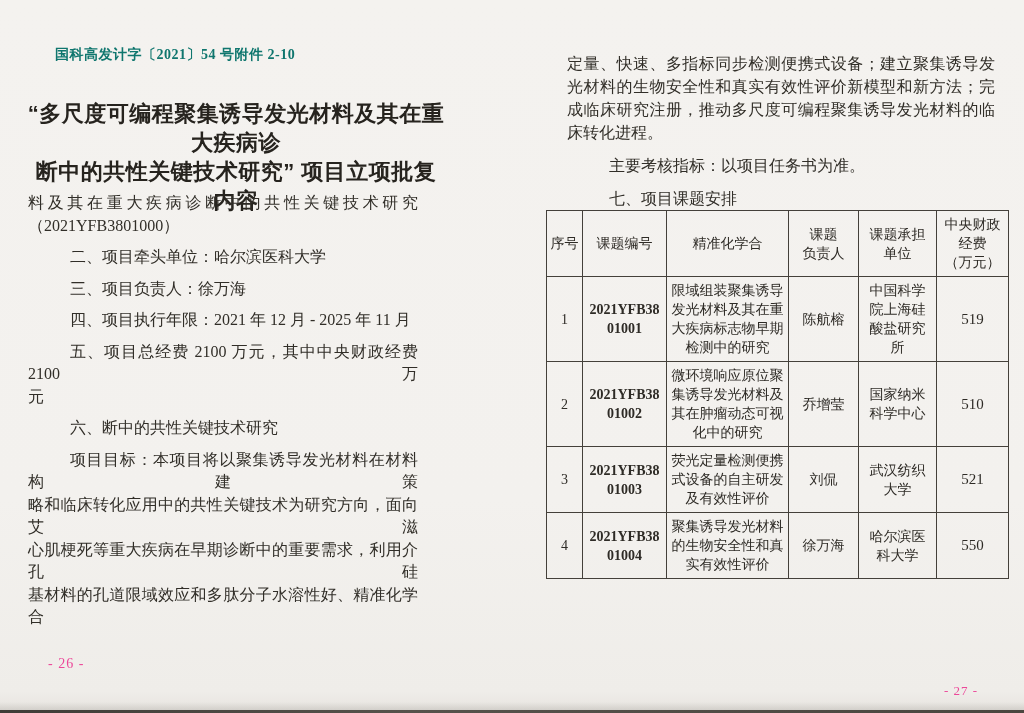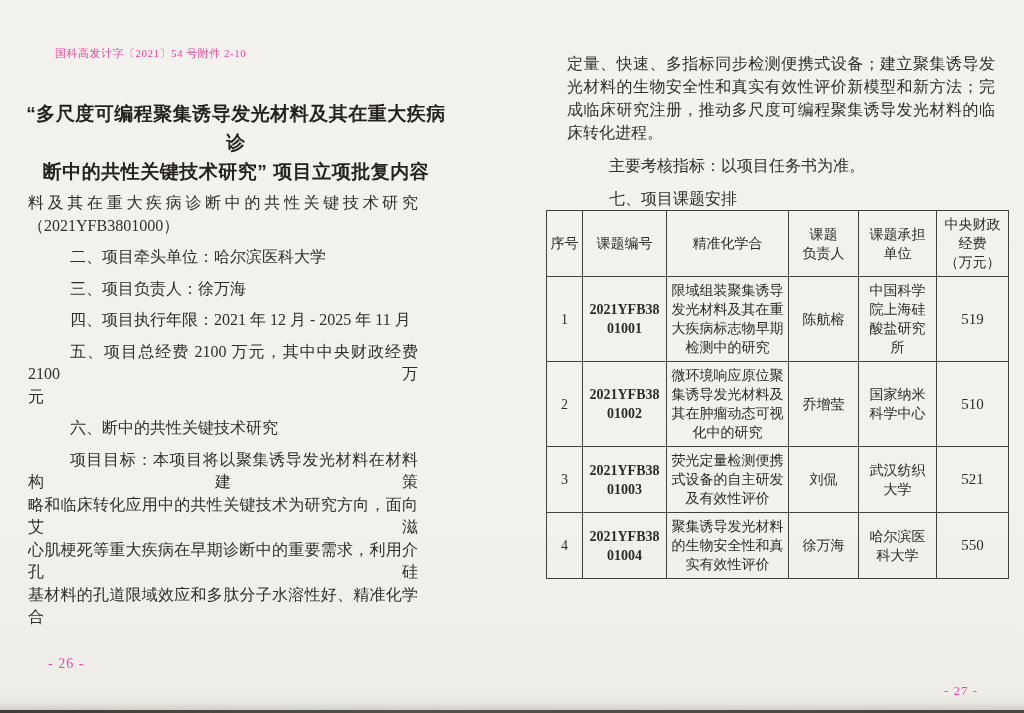--- a/index.html
+++ b/index.html
@@ -9,25 +9,25 @@
     overflow: hidden;
     background: linear-gradient(180deg, #f4f2ef 0%, #f3f1ee 70%, #efede9 97%, #e6e3de 100%);
     font-family: "Liberation Serif", "DejaVu Serif", serif;
     color: #33302b;
   }
   .scan { position: absolute; inset: 0; }
 
   
   .doc-number {
     position: absolute; left: 55px; top: 46px;
-    font-size: 11px; letter-spacing: 0.5px; color: #ec4899;
+    font-size: 14px; letter-spacing: 0.5px; color: #0f766e; font-weight: bold;
   }
   .doc-title {
     position: absolute; left: 26px; top: 99px; width: 420px;
-    font-size: 19px; font-weight: bold; line-height: 29px;
+    font-size: 22px; font-weight: bold; line-height: 29px;
     text-align: center; letter-spacing: 0.5px; color: #26231e;
     font-family: "Liberation Sans", "DejaVu Sans", sans-serif;
   }
   .body-col { position: absolute; }
   .body-left  { left: 28px;  top: 192px; width: 390px; }
   .body-right { left: 567px; top: 52px;  width: 428px; }
 
   .line {
     font-size: 16px; line-height: 22.5px; min-height: 22.5px;
     white-space: normal; color: #312e28;

